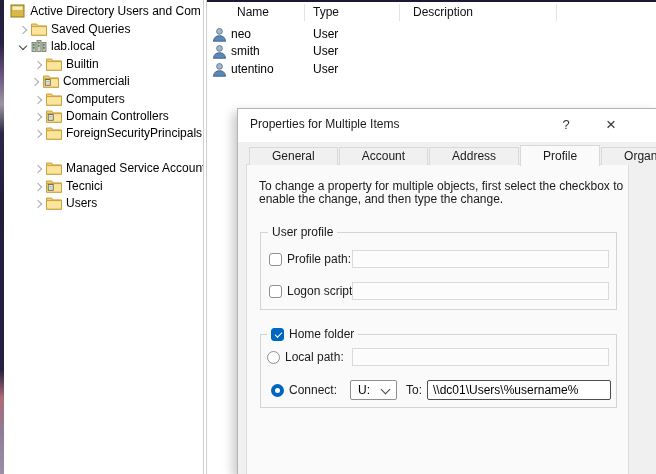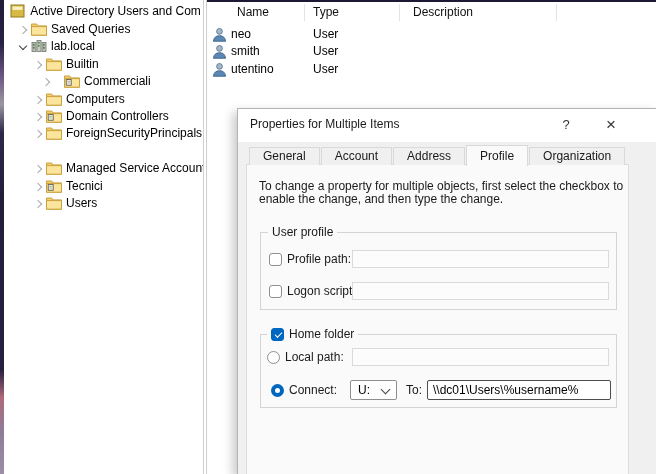--- a/index.html
+++ b/index.html
@@ -48,21 +48,21 @@
     border-left:1px solid #b3b3b3;border-top:1px solid #b3b3b3;
     box-shadow:-4px 4px 10px rgba(0,0,0,.22);}
   #dlg-titlebar{position:absolute;left:0;top:0;width:100%;height:33px;background:#fff;}
   #dlg-title{position:absolute;left:12px;top:8px;color:#1a1a1a;}
   #dlg-help{position:absolute;left:317px;top:5px;width:22px;height:22px;text-align:center;line-height:22px;
     color:#333;font-size:13px;cursor:default;}
   #dlg-close{position:absolute;left:360px;top:3px;width:26px;height:26px;text-align:center;line-height:26px;
     color:#333;font-size:17px;cursor:default;}
 
   #tab-strip{position:absolute;left:11px;top:36px;height:20px;display:flex;align-items:flex-end;z-index:3;}
-  .tab{height:17px;line-height:17px;padding:0 13px;background:#f0f0f0;border:1px solid #d9d9d9;
+  .tab{height:17px;line-height:17px;padding:0 22px;background:#f0f0f0;border:1px solid #d9d9d9;
     border-bottom:none;margin-right:1px;color:#1a1a1a;}
   .tab.active{height:20px;line-height:20px;background:#fafafa;position:relative;top:1px;z-index:4;}
 
   #tab-page{position:absolute;left:8px;top:55px;width:381px;height:311px;background:#fafafa;
     border:1px solid #dcdcdc;z-index:2;}
   #intro{position:absolute;left:12px;top:15px;width:366px;line-height:13px;color:#1a1a1a;}
 
   .groupbox{position:absolute;left:13px;width:355px;border:1px solid #d4d4d4;background:#fafafa;}
   #group-user-profile{top:67px;height:76px;}
   #group-home-folder{top:169px;height:72px;}
@@ -149,21 +149,21 @@
         <svg class="svg-folder" width="16" height="14" viewBox="0 0 16 14">
           <path d="M0.5 2h5.2l1.3 1.9h8.5v9.3H0.5z" fill="#f3cd6a" stroke="#c9a23e" stroke-width="1"></path>
           <path d="M0.5 4.6h15v8.6h-15z" fill="#fbe49b" stroke="#c9a23e" stroke-width="1"></path>
         </svg>
 
       </span>
       <span class="tlabel">Builtin</span>
     </span>
   </div>
 
-  <div class="tree-row" style="top: 74.2px; padding-left: 36px; gap: 10px;">
+  <div class="tree-row" style="top: 74.2px; padding-left: 25px;">
     <span class="chev collapsed"></span>
     <span class="selbox">
       <span class="ticon t-ou-folder">
         <svg class="svg-folder" width="16" height="14" viewBox="0 0 16 14">
           <path d="M0.5 2h5.2l1.3 1.9h8.5v9.3H0.5z" fill="#f3cd6a" stroke="#c9a23e" stroke-width="1"></path>
           <path d="M0.5 4.6h15v8.6h-15z" fill="#fbe49b" stroke="#c9a23e" stroke-width="1"></path>
         </svg>
         <svg class="svg-badge" width="16" height="14" viewBox="0 0 16 14">
           <rect x="2.2" y="5.6" width="5" height="5.6" fill="#fdfdf4" stroke="#5a5a4a" stroke-width="0.9"></rect>
           <line x1="3.2" y1="7.3" x2="6.2" y2="7.3" stroke="#8a8a6a" stroke-width="0.7"></line>

